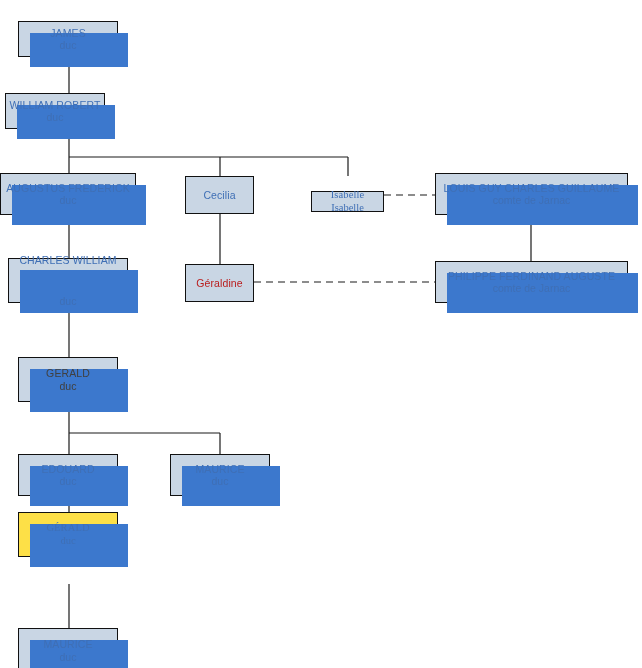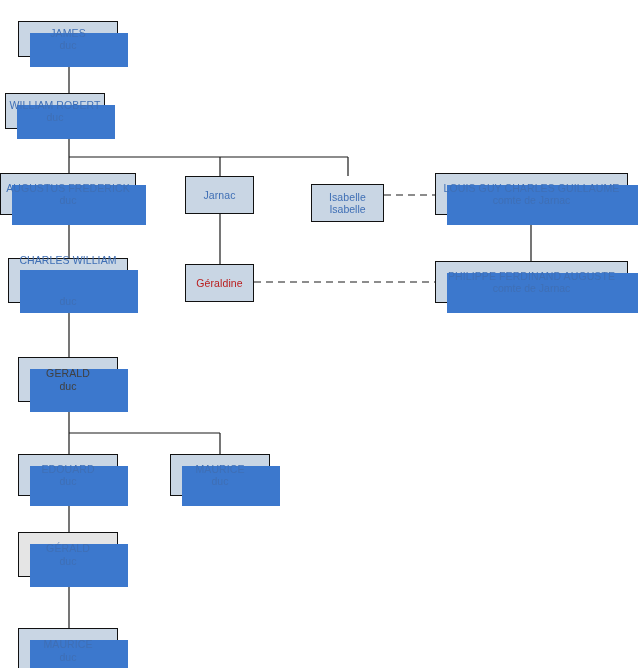--- a/index.html
+++ b/index.html
@@ -93,23 +93,23 @@
       </div>
       <div class="node shadowed" style="left: 5px; top: 77px; width: 100px; height: 36px; background: rgb(201, 214, 228); border-color: rgb(17, 17, 17); color: rgb(63, 111, 181);">
         <div class="line1">WILLIAM ROBERT</div>
         <div class="line2">duc</div>
       </div>
       <div class="node shadowed" style="left: 0px; top: 157px; width: 136px; height: 42px; background: rgb(201, 214, 228); border-color: rgb(17, 17, 17); color: rgb(63, 111, 181);">
         <div class="line1">AUGUSTUS FREDERICK</div>
         <div class="line2">duc</div>
       </div>
       <div class="node" style="left: 185px; top: 160px; width: 69px; height: 38px; background: rgb(201, 214, 228); border-color: rgb(17, 17, 17); color: rgb(63, 111, 181);">
-        <div class="line1">Jarnac</div>
+        <div class="line1">Cecilia</div>
       </div>
-      <div class="node" style="left: 311px; top: 168px; width: 73px; height: 38px; background: rgb(201, 214, 228); border-color: rgb(17, 17, 17); color: rgb(63, 111, 181);">
+      <div class="node" style="left: 311px; top: 175px; width: 73px; height: 21px; background: rgb(201, 214, 228); border-color: rgb(17, 17, 17); color: rgb(63, 111, 181); font-family: Liberation Serif, serif;">
         <div class="line1">Isabelle</div>
         <div class="line2">Isabelle</div>
       </div>
       <div class="node shadowed" style="left: 435px; top: 157px; width: 193px; height: 42px; background: rgb(201, 214, 228); border-color: rgb(17, 17, 17); color: rgb(63, 111, 181);">
         <div class="line1">LOUIS GUY CHARLES GUILLAUME</div>
         <div class="line2">comte de Jarnac</div>
       </div>
       <div class="node shadowed" style="left: 8px; top: 242px; width: 120px; height: 45px; background: rgb(201, 214, 228); border-color: rgb(17, 17, 17); color: rgb(63, 111, 181); gap: 29px;">
         <div class="line1">CHARLES WILLIAM</div>
         <div class="line2">duc</div>
@@ -126,21 +126,21 @@
         <div class="line2">duc</div>
       </div>
       <div class="node shadowed" style="left: 18px; top: 438px; width: 100px; height: 42px; background: rgb(201, 214, 228); border-color: rgb(17, 17, 17); color: rgb(63, 111, 181);">
         <div class="line1">EDOUARD</div>
         <div class="line2">duc</div>
       </div>
       <div class="node shadowed" style="left: 170px; top: 438px; width: 100px; height: 42px; background: rgb(201, 214, 228); border-color: rgb(17, 17, 17); color: rgb(63, 111, 181);">
         <div class="line1">MAURICE</div>
         <div class="line2">duc</div>
       </div>
-      <div class="node shadowed" style="left: 18px; top: 516px; width: 100px; height: 45px; background: #e5e5e5; border-color: rgb(17, 17, 17); color: rgb(63, 111, 181);">
+      <div class="node shadowed" style="left: 18px; top: 496px; width: 100px; height: 45px; background: #fde047; border-color: rgb(17, 17, 17); color: rgb(63, 111, 181); font-family: Liberation Serif, serif;">
         <div class="line1">GÉRALD</div>
         <div class="line2">duc</div>
       </div>
       <div class="node shadowed" style="left: 18px; top: 612px; width: 100px; height: 45px; background: rgb(201, 214, 228); border-color: rgb(17, 17, 17); color: rgb(63, 111, 181);">
         <div class="line1">MAURICE</div>
         <div class="line2">duc</div>
       </div>
     </div>
 </div>
 

